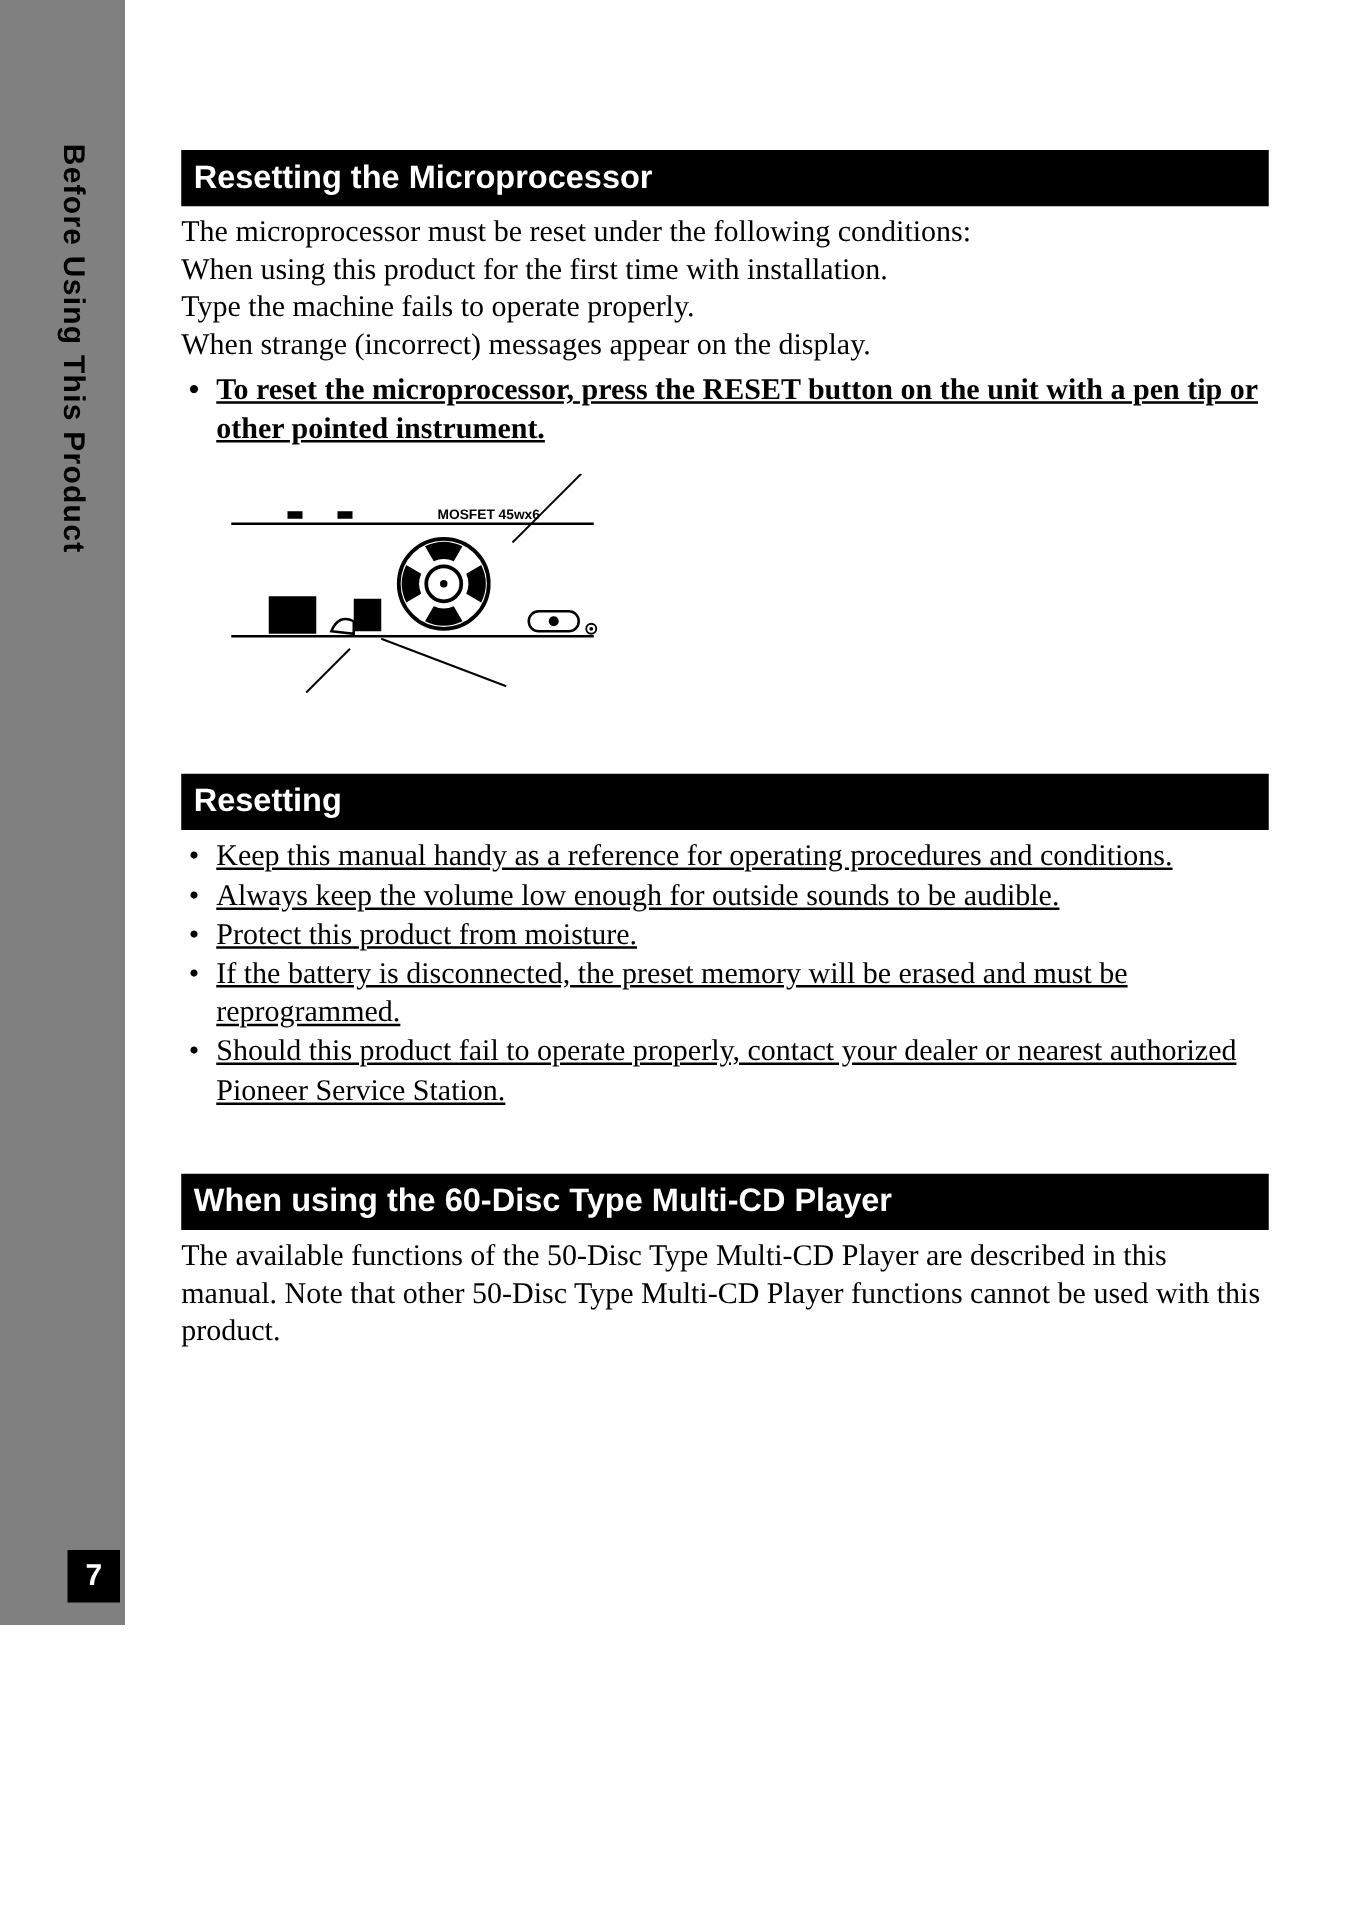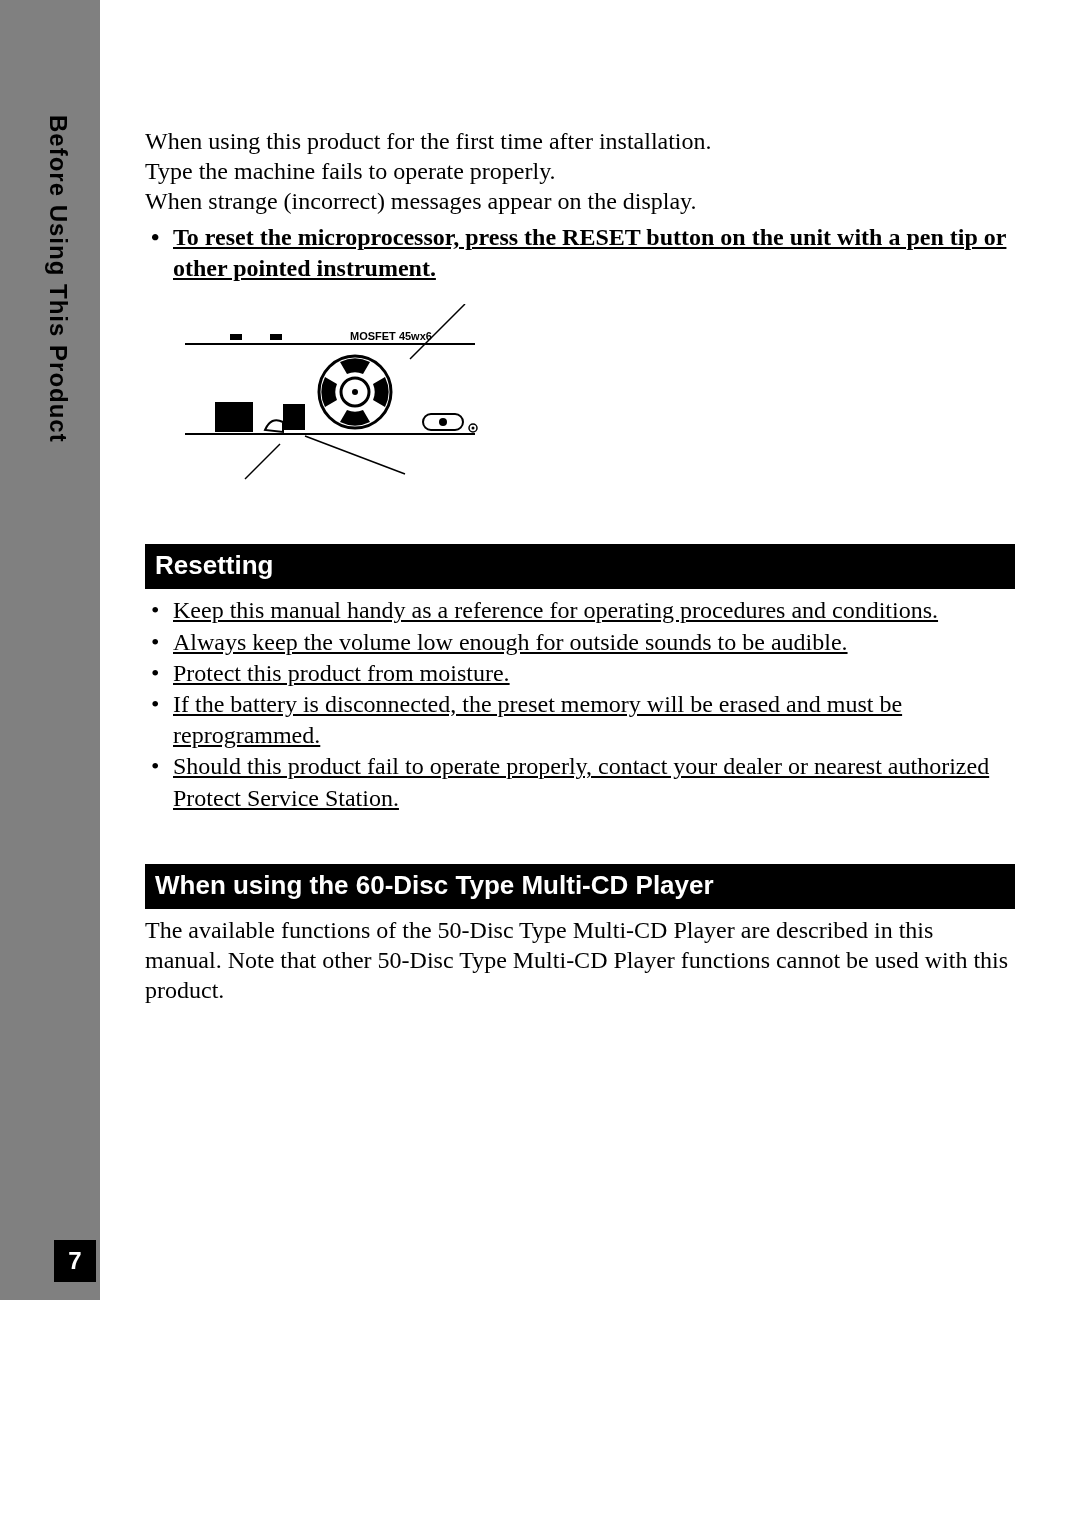--- a/index.html
+++ b/index.html
@@ -95,23 +95,25 @@
 
 <div class="page">
 
   <div class="sidebar">
     <div class="sidebar-text">Before Using This Product</div>
     <div class="page-number-badge">7</div>
   </div>
 
   <div class="content">
 
+    <div class="section-heading">Resetting the Microprocessor</div>
 
     <div class="body-text">
-      <div>When using this product for the first time after installation.</div>
+      <div>The microprocessor must be reset under the following conditions:</div>
+      <div>When using this product for the first time with installation.</div>
       <div>Type the machine fails to operate properly.</div>
       <div>When strange (incorrect) messages appear on the display.</div>
     </div>
 
     <div class="bullet-block">
       <div class="bullet-item bold">
         <div class="bullet-mark">•</div>
         <div class="bullet-content">To reset the microprocessor, press the RESET button on the unit with a pen tip or other pointed instrument.</div>
       </div>
     </div>
@@ -167,21 +169,21 @@
       <div class="bullet-item">
         <div class="bullet-mark">•</div>
         <div class="bullet-content">Protect this product from moisture.</div>
       </div>
       <div class="bullet-item">
         <div class="bullet-mark">•</div>
         <div class="bullet-content">If the battery is disconnected, the preset memory will be erased and must be reprogrammed.</div>
       </div>
       <div class="bullet-item">
         <div class="bullet-mark">•</div>
-        <div class="bullet-content">Should this product fail to operate properly, contact your dealer or nearest authorized Protect Service Station.</div>
+        <div class="bullet-content">Should this product fail to operate properly, contact your dealer or nearest authorized Pioneer Service Station.</div>
       </div>
     </div>
 
     <div class="spacer-lg"></div>
 
     <div class="section-heading">When using the 60-Disc Type Multi-CD Player</div>
 
     <div class="body-text">The available functions of the 50-Disc Type Multi-CD Player are described in this manual. Note that other 50-Disc Type Multi-CD Player functions cannot be used with this product.</div>
 
   </div>

